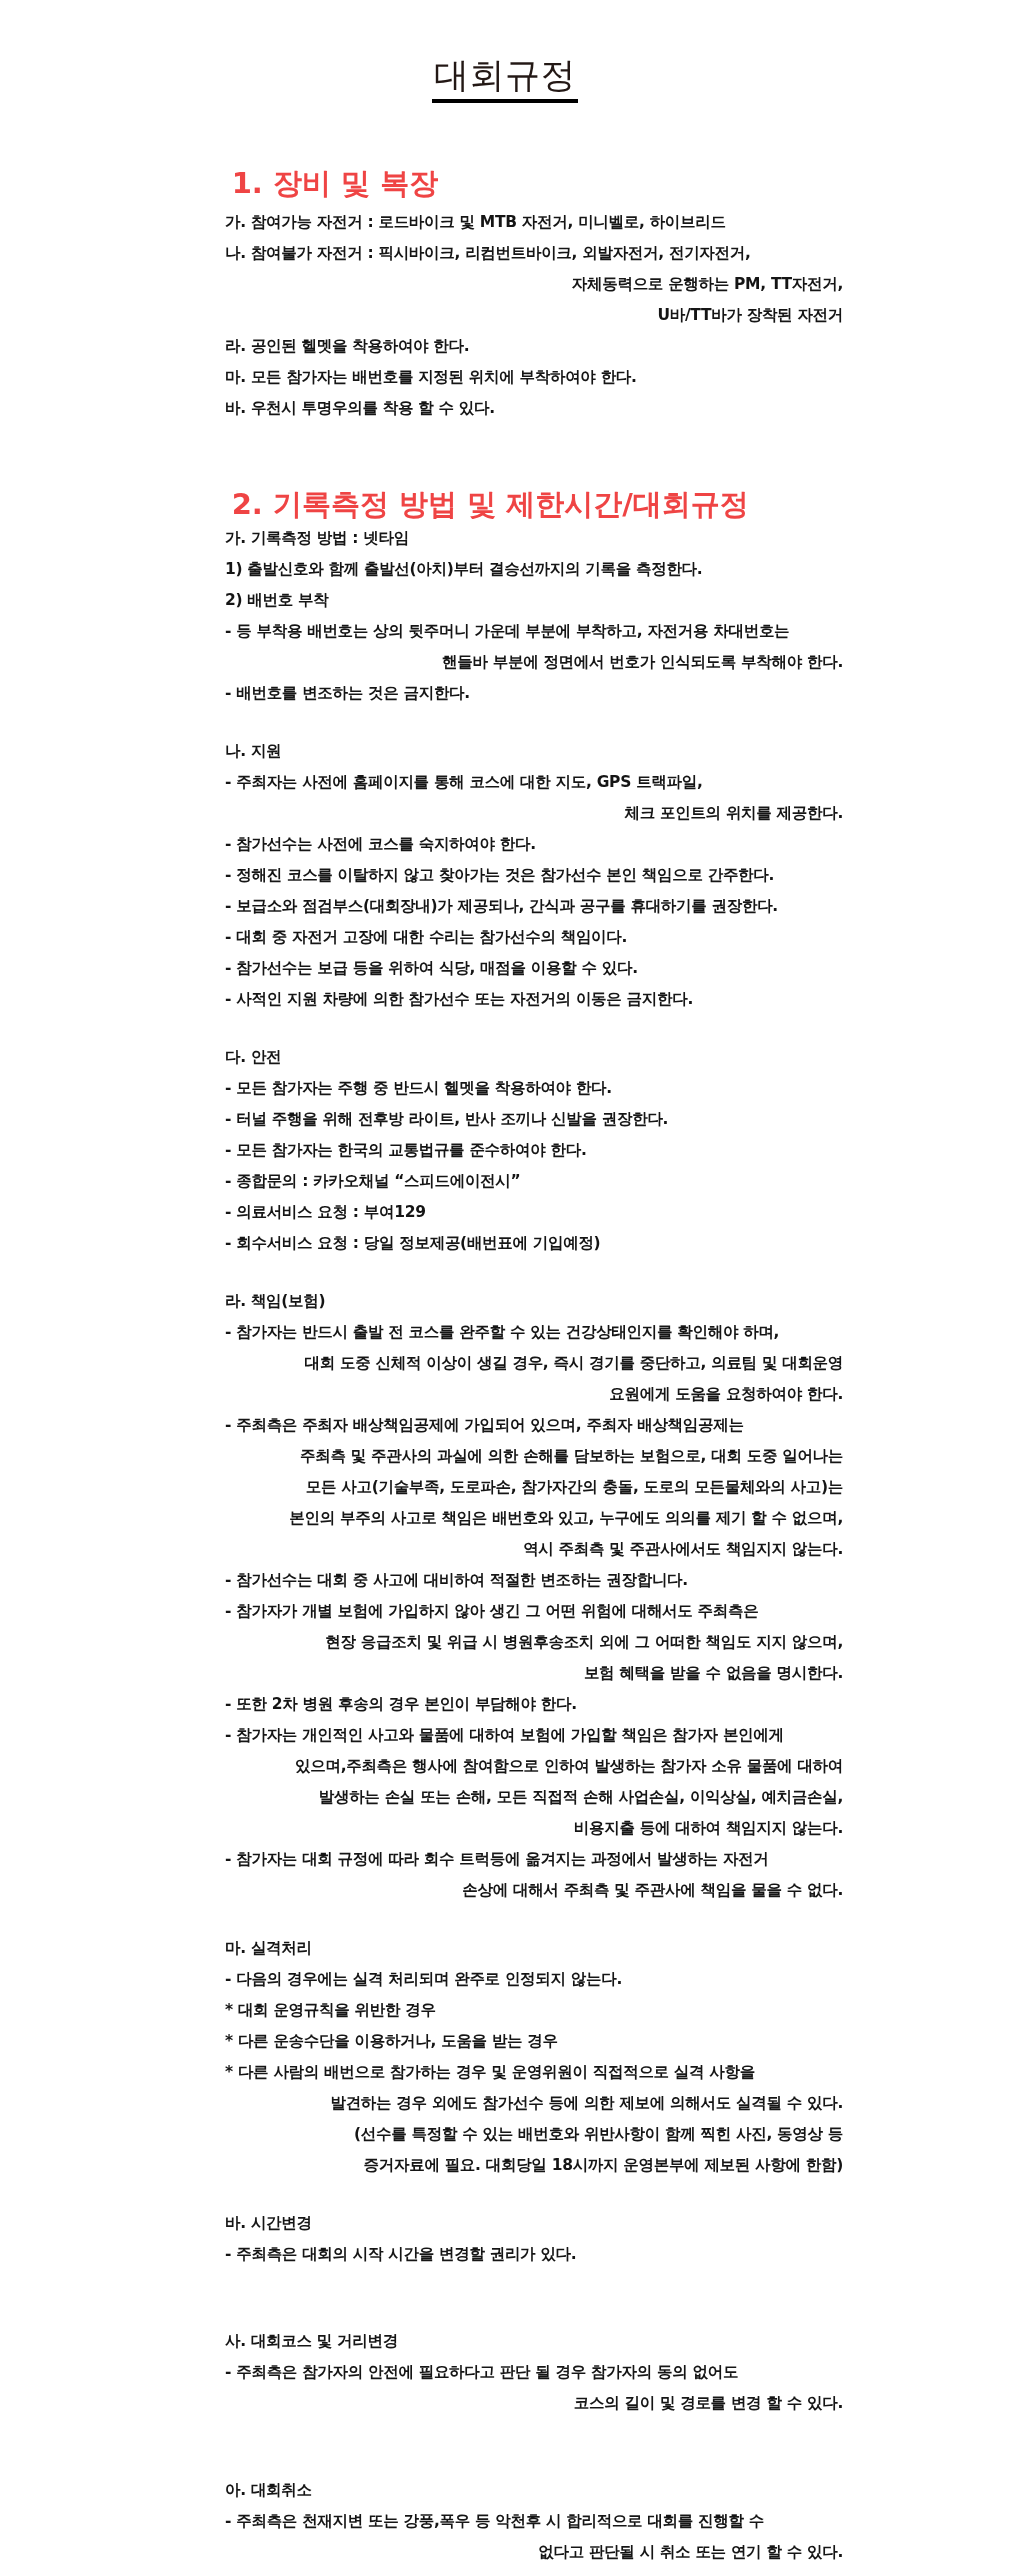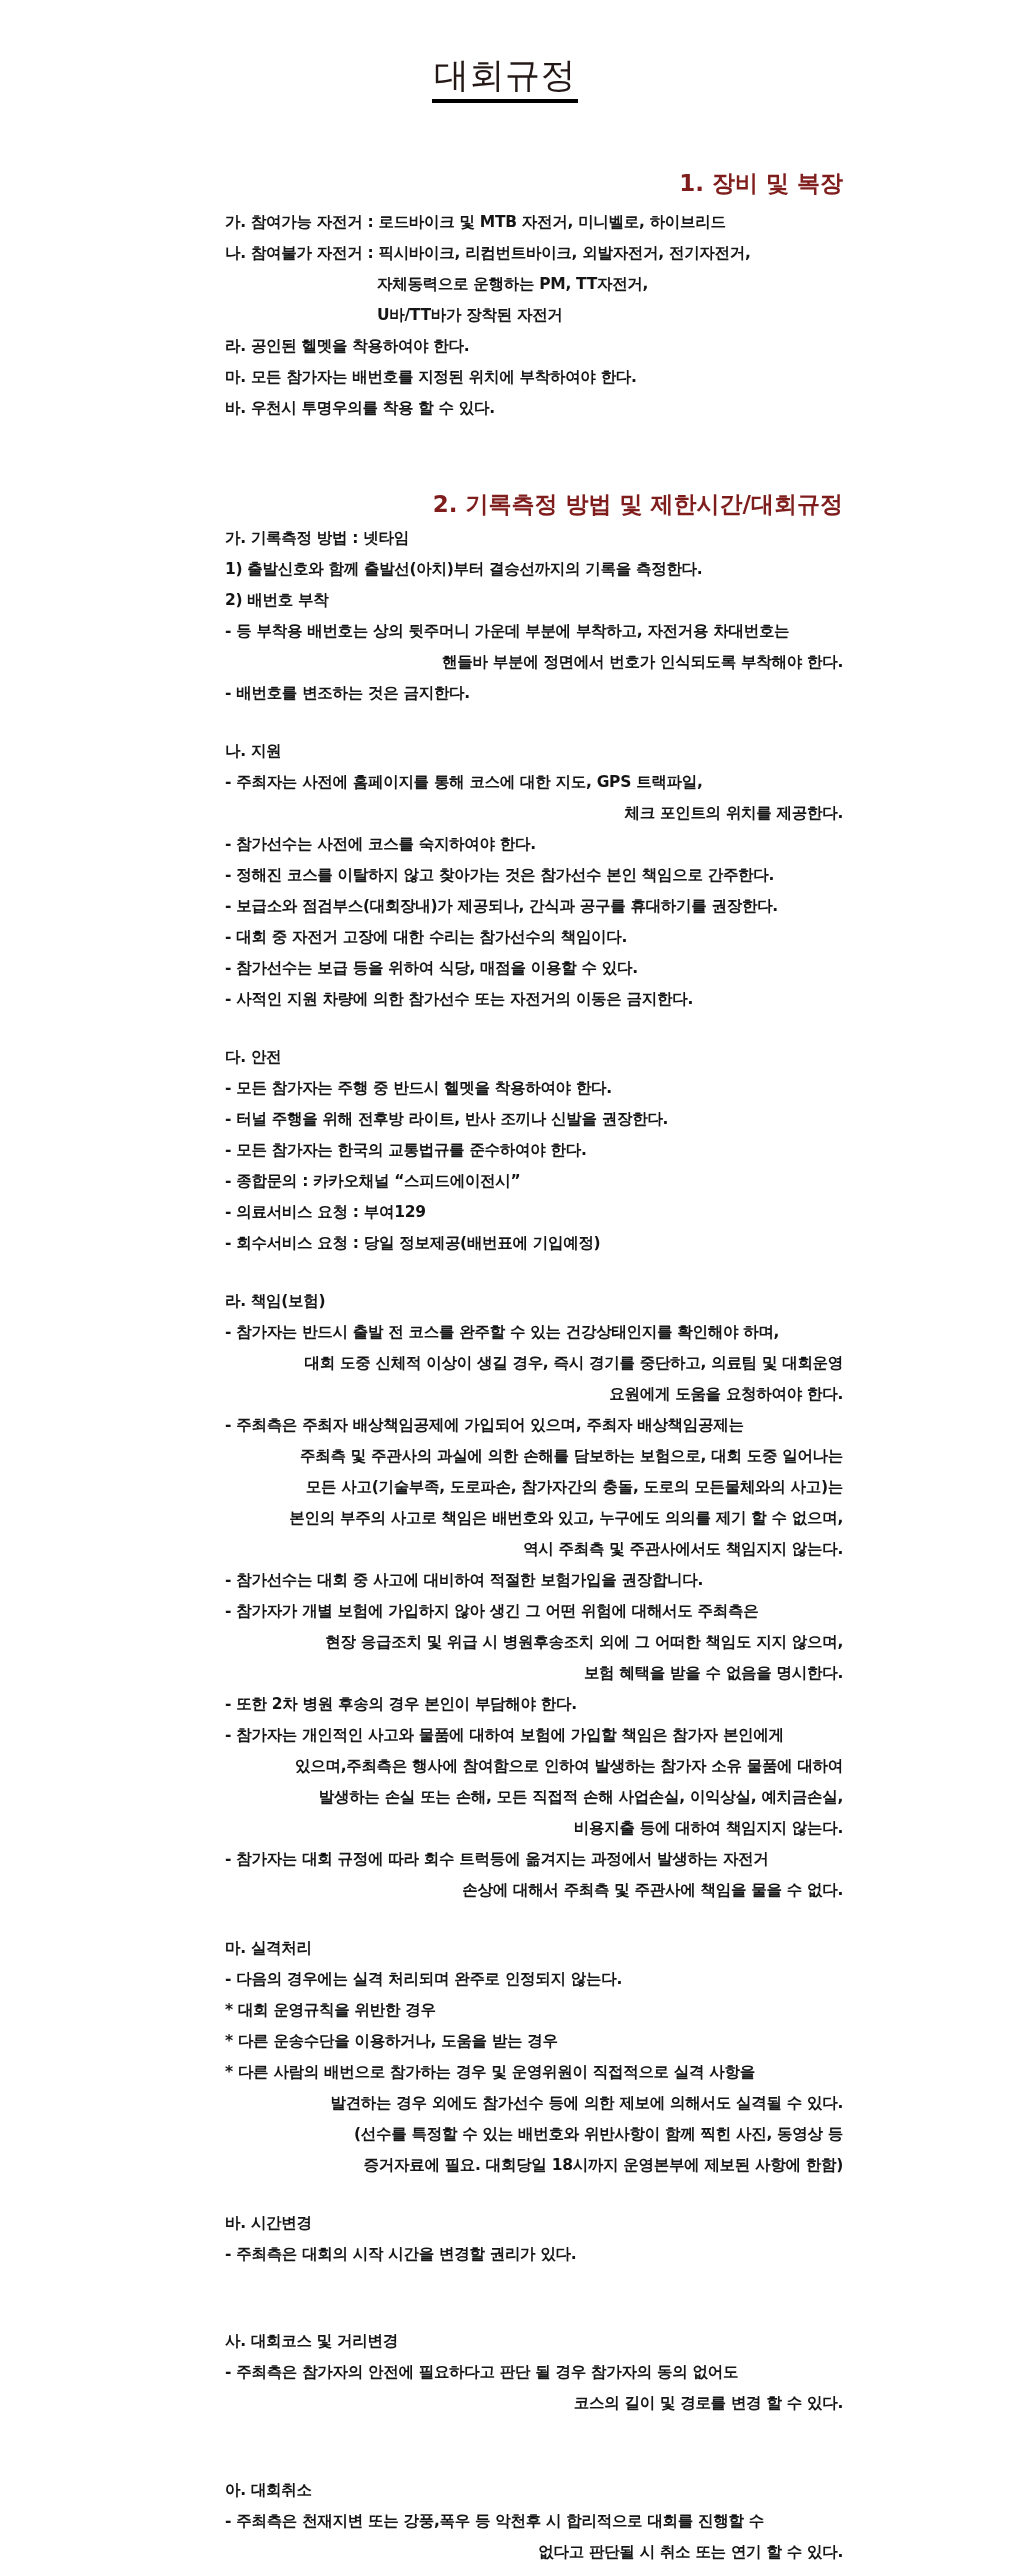--- a/index.html
+++ b/index.html
@@ -2,24 +2,24 @@
 <html style="font-size:8.2px"><head>
 <meta charset="utf-8">
 <style>
   html, body { margin:0; padding:0; background:#ffffff; }
   body { width:1031px; height:3125px; position:relative; overflow:hidden;
          font-family:"DejaVu Sans","Liberation Sans",sans-serif; color:#111111; }
   .title { position:absolute; left:0; width:1010px; top:52px; text-align:center;
            font-size:35px; line-height:46px; color:#231815; letter-spacing:0.5px; }
   .title span { display:inline-block; border-bottom:4.6px solid #000; padding:0 2.1px 3.1px; line-height:41px; }
   .block { position:absolute; left:225px; width:618px; }
-  .h2 { font-size:23px; font-weight:bold; line-height:31px; padding-left:6.7px; height:31px; white-space:nowrap; color:#7f1d1d;text-align:right; }
+  .h2 { font-size:29px; font-weight:bold; line-height:31px; padding-left:6.7px; height:31px; white-space:nowrap; color:#ef4444; }
   .line { font-size:15.5px; line-height:31px; height:31px; white-space:nowrap; font-weight:bold; color:#151515; letter-spacing:-0.3px; }
   .indent { padding-left:13.4px;text-align:right; }
-  .indent-big { padding-left:152px; }
+  .indent-big { padding-left:152px;text-align:right; }
   .gap { height:27px; }
 </style>
 </head>
 <body>
 
 <div class="title"><span>대회규정</span></div>
 
 <div class="block" style="top:168px;">
   <div class="h2">1. 장비 및 복장</div>
   <div style="height:7.7px"></div>
@@ -66,21 +66,21 @@
 
   <div class="line">라. 책임(보험)</div>
   <div class="line">- 참가자는 반드시 출발 전 코스를 완주할 수 있는 건강상태인지를 확인해야 하며,</div>
   <div class="line indent">대회 도중 신체적 이상이 생길 경우, 즉시 경기를 중단하고, 의료팀 및 대회운영</div>
   <div class="line indent">요원에게 도움을 요청하여야 한다.</div>
   <div class="line">- 주최측은 주최자 배상책임공제에 가입되어 있으며, 주최자 배상책임공제는</div>
   <div class="line indent">주최측 및 주관사의 과실에 의한 손해를 담보하는 보험으로, 대회 도중 일어나는</div>
   <div class="line indent">모든 사고(기술부족, 도로파손, 참가자간의 충돌, 도로의 모든물체와의 사고)는</div>
   <div class="line indent">본인의 부주의 사고로 책임은 배번호와 있고, 누구에도 의의를 제기 할 수 없으며,</div>
   <div class="line indent">역시 주최측 및 주관사에서도 책임지지 않는다.</div>
-  <div class="line">- 참가선수는 대회 중 사고에 대비하여 적절한 보험가입을 권장합니다.</div>
+  <div class="line">- 참가선수는 대회 중 사고에 대비하여 적절한 변조하는 권장합니다.</div>
   <div class="line">- 참가자가 개별 보험에 가입하지 않아 생긴 그 어떤 위험에 대해서도 주최측은</div>
   <div class="line indent">현장 응급조치 및 위급 시 병원후송조치 외에 그 어떠한 책임도 지지 않으며,</div>
   <div class="line indent">보험 혜택을 받을 수 없음을 명시한다.</div>
   <div class="line">- 또한 2차 병원 후송의 경우 본인이 부담해야 한다.</div>
   <div class="line">- 참가자는 개인적인 사고와 물품에 대하여 보험에 가입할 책임은 참가자 본인에게</div>
   <div class="line indent">있으며,주최측은 행사에 참여함으로 인하여 발생하는 참가자 소유 물품에 대하여</div>
   <div class="line indent">발생하는 손실 또는 손해, 모든 직접적 손해 사업손실, 이익상실, 예치금손실,</div>
   <div class="line indent">비용지출 등에 대하여 책임지지 않는다.</div>
   <div class="line">- 참가자는 대회 규정에 따라 회수 트럭등에 옮겨지는 과정에서 발생하는 자전거</div>
   <div class="line indent">손상에 대해서 주최측 및 주관사에 책임을 물을 수 없다.</div>

